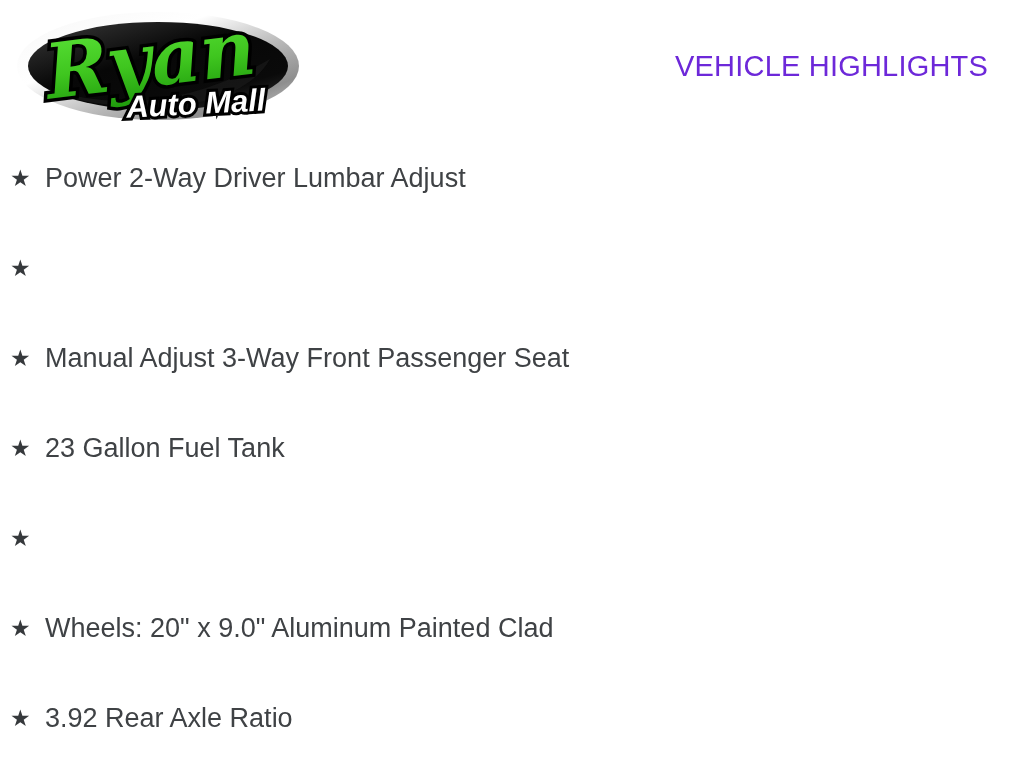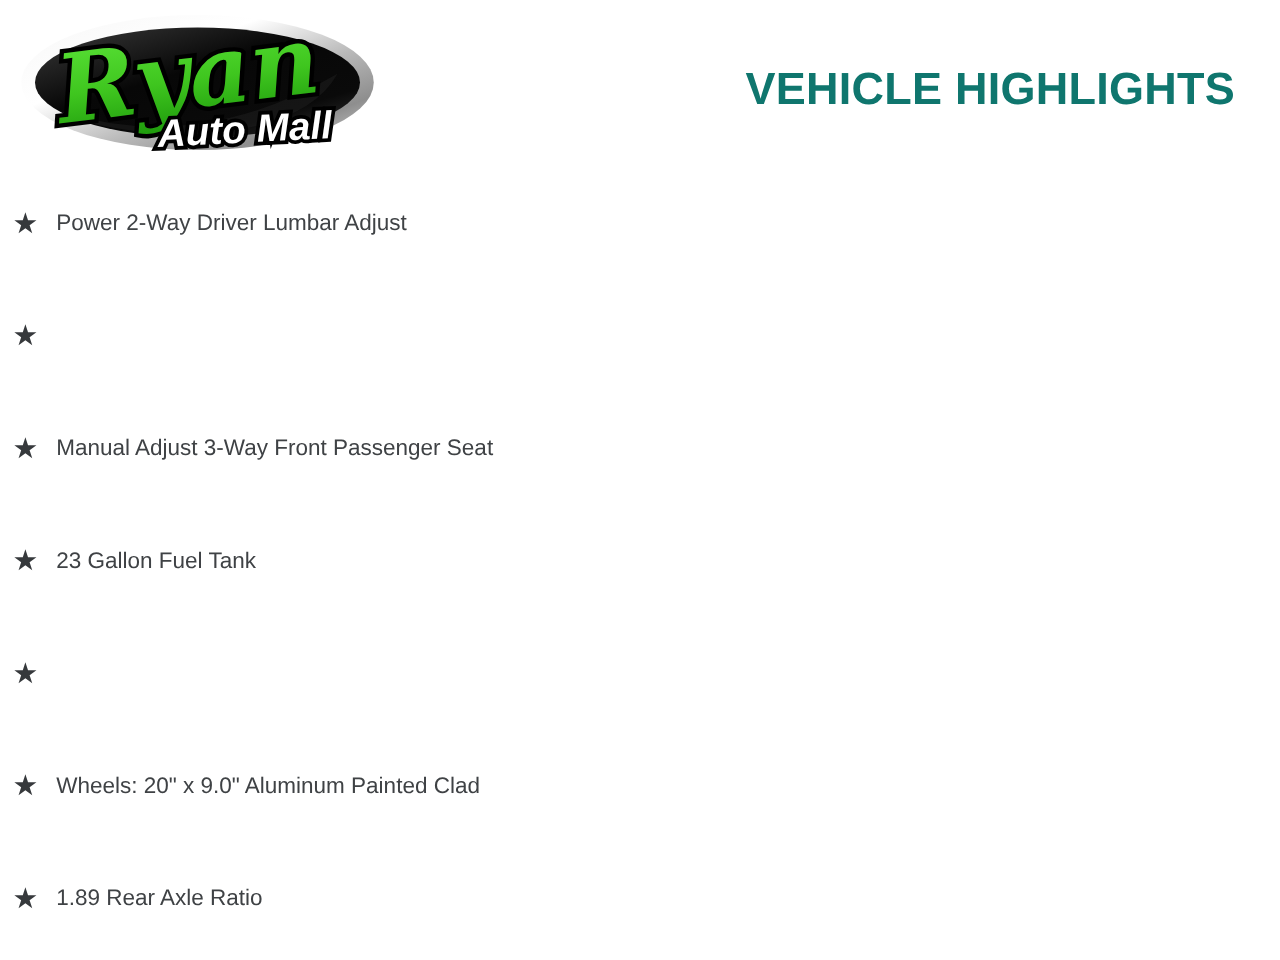--- a/index.html
+++ b/index.html
@@ -17,23 +17,23 @@
     position: absolute;
     left: 8px; top: 4px;
     width: 302px; height: 124px;
   }
   .logo-wrap svg { width: 100%; height: 100%; overflow: visible; }
 
   
   .page-title {
     position: absolute;
     top: 50px; right: 36px;
-    font-size: 36px;
-    font-weight: bold;
-    color: #0f766e;
+    font-size: 29px;
+    font-weight: normal;
+    color: #6d28d9;
     letter-spacing: 0.2px;
     white-space: nowrap;
   }
 
   
   ul.highlights {
     position: absolute;
     left: 10px; top: 133px;
     width: 1000px;
     list-style: none;
@@ -45,21 +45,21 @@
   }
   .star {
     display: inline-block;
     width: 35px;
     font-size: 23px;
     line-height: 1;
     color: #36393c;
     flex: 0 0 35px;
   }
   .item-text {
-    font-size: 18px;
+    font-size: 27px;
     color: #3f4245;
     white-space: nowrap;
   }
 </style>
 </head>
 <body>
 
 <div class="page">
 
   <div class="logo-wrap">
@@ -124,17 +124,17 @@
         <span class="star">★</span>
       </li>
 
       <li>
         <span class="star">★</span>
         <span class="item-text">Wheels: 20" x 9.0" Aluminum Painted Clad</span>
       </li>
 
       <li>
         <span class="star">★</span>
-        <span class="item-text">1.89 Rear Axle Ratio</span>
+        <span class="item-text">3.92 Rear Axle Ratio</span>
       </li>
     </ul>
 
 </div>
 
 </body></html>

